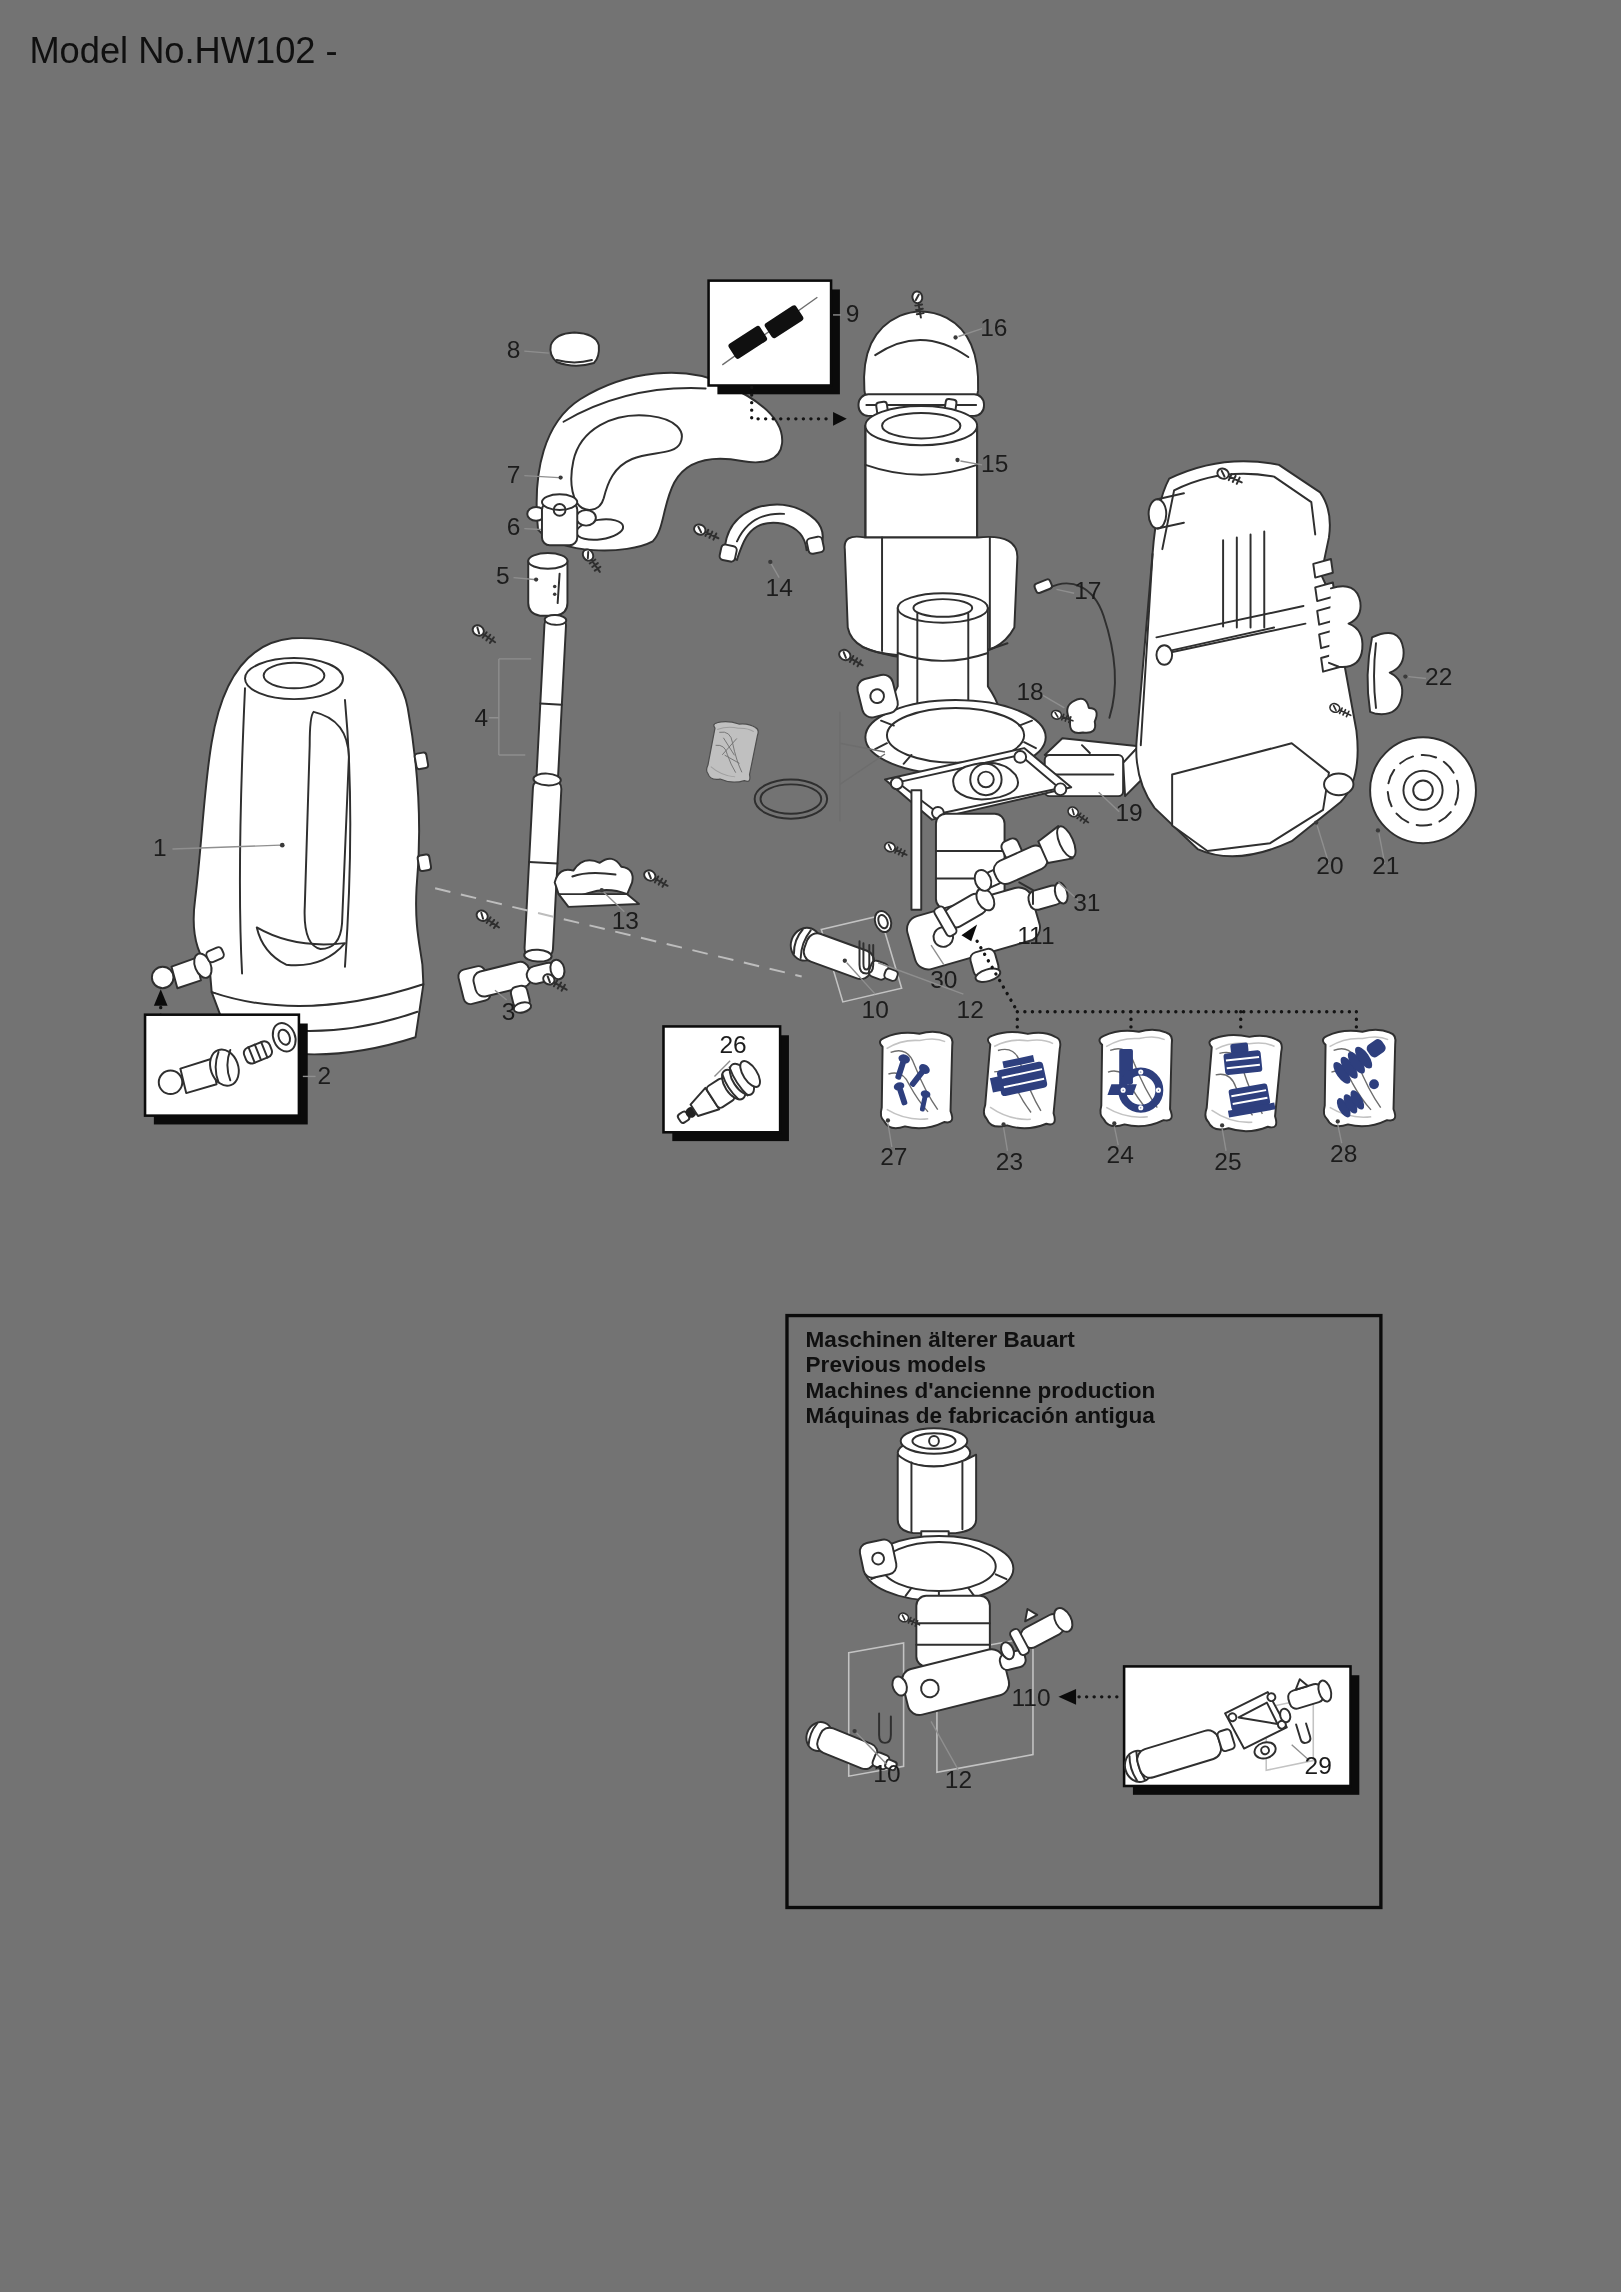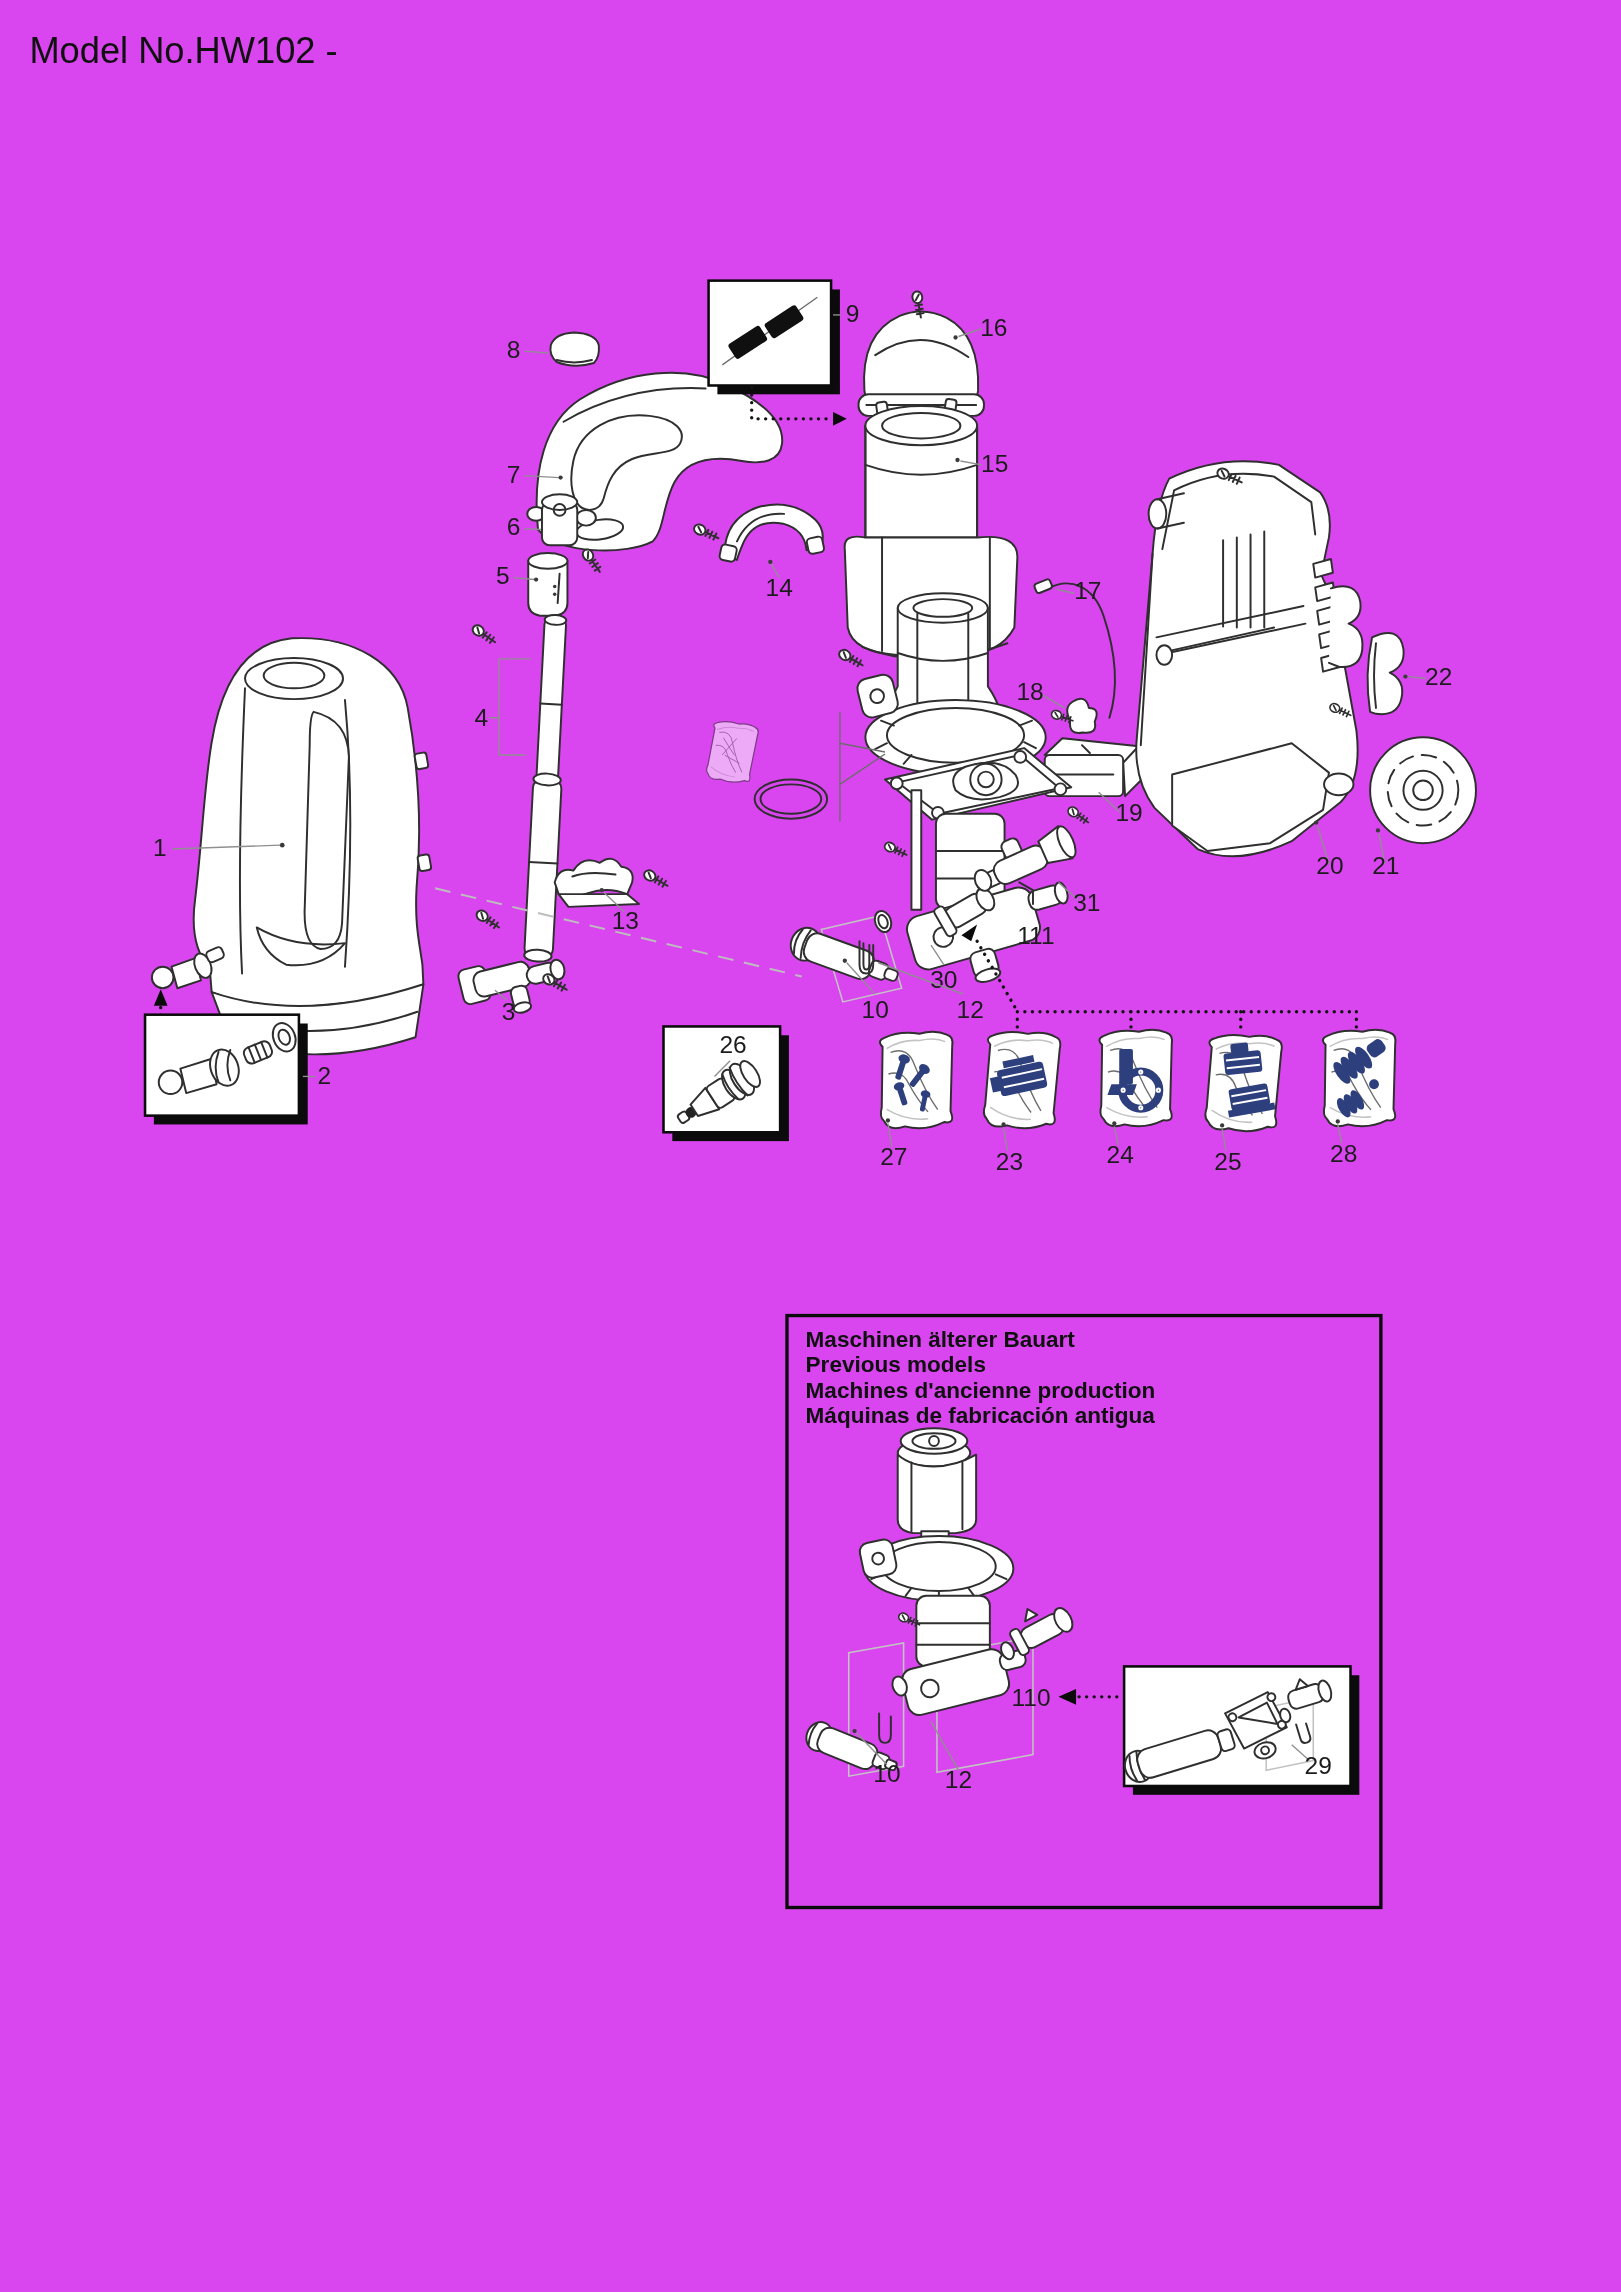--- a/index.html
+++ b/index.html
@@ -1,16 +1,16 @@
 <!DOCTYPE html>
 <html><head>
 <meta charset="utf-8">
 <style>
   html,body{margin:0;padding:0;background:#fff;}
-  .page{position:relative;width:1621px;height:2293px;background:#d946ef;overflow:hidden;
+  .page{position:relative;width:1621px;height:2293px;background:#737373;overflow:hidden;
         font-family:"Liberation Sans",sans-serif;}
   svg{display:block}
   .pt{fill:#ffffff;stroke:#2f2f2f;stroke-width:2;stroke-linejoin:round;stroke-linecap:round}
   .ln{fill:none;stroke:#2f2f2f;stroke-width:2;stroke-linejoin:round;stroke-linecap:round}
   .thin{fill:none;stroke:#6d6d6d;stroke-width:1.4}
   .lt{fill:none;stroke:#c3c3c3;stroke-width:1.6}
   .ldr{fill:none;stroke:#8f8f8f;stroke-width:1.4}
   .dots{fill:none;stroke:#141414;stroke-width:3.4;stroke-dasharray:0.1 7.6;stroke-linecap:round}
   .dash{fill:none;stroke:#bdbdbd;stroke-width:2;stroke-dasharray:16 11}
   .bl{fill:#2e3f7e;stroke:none}

